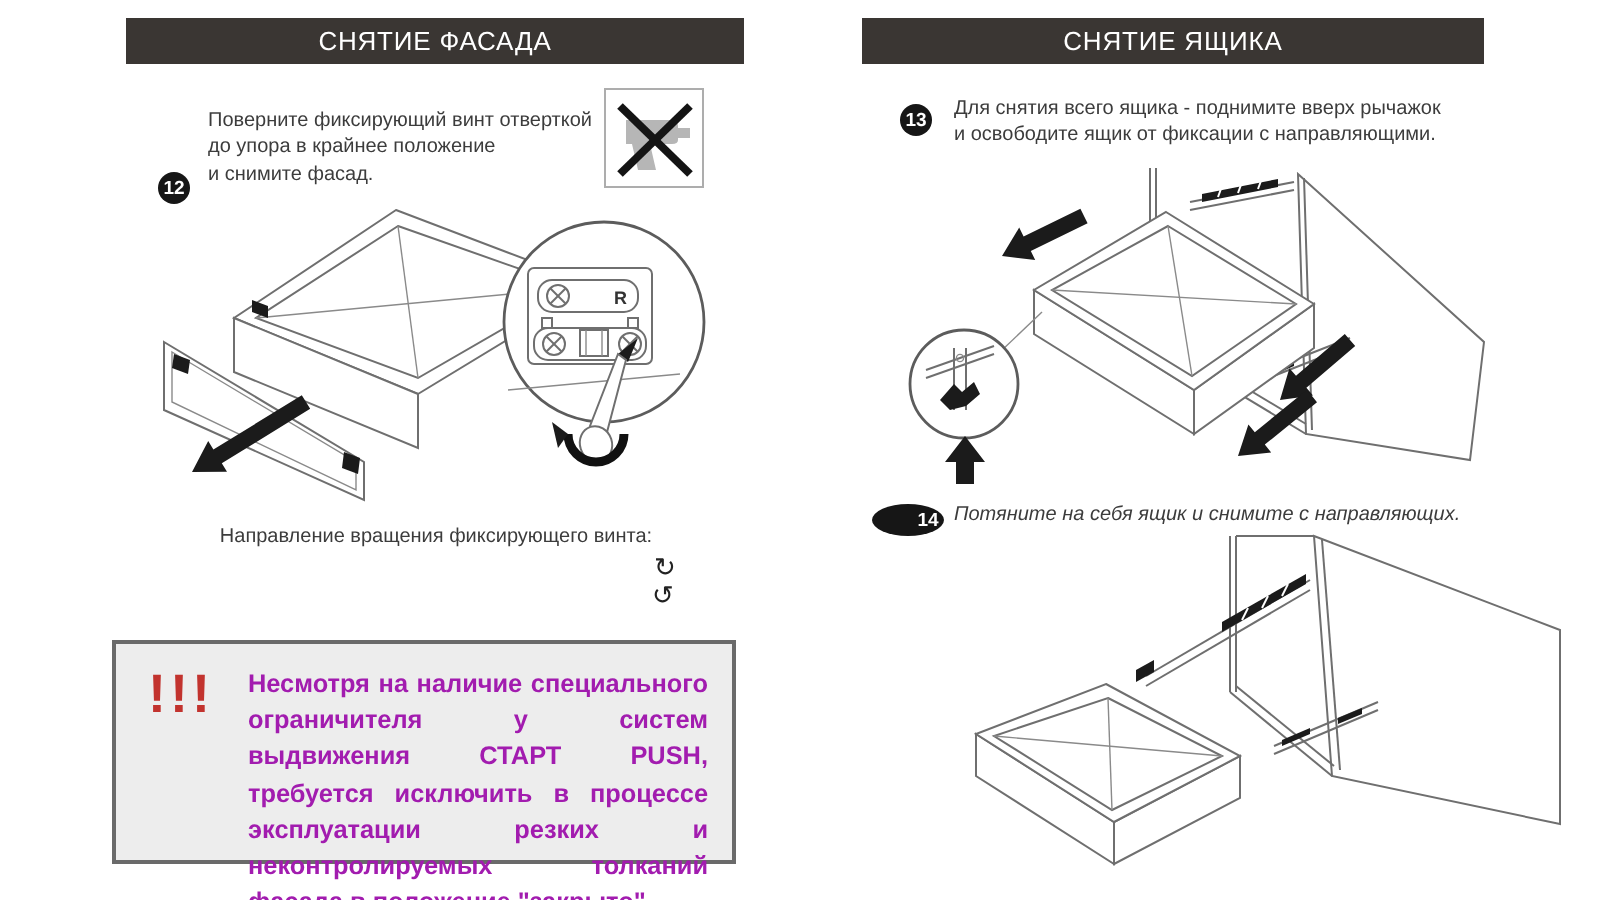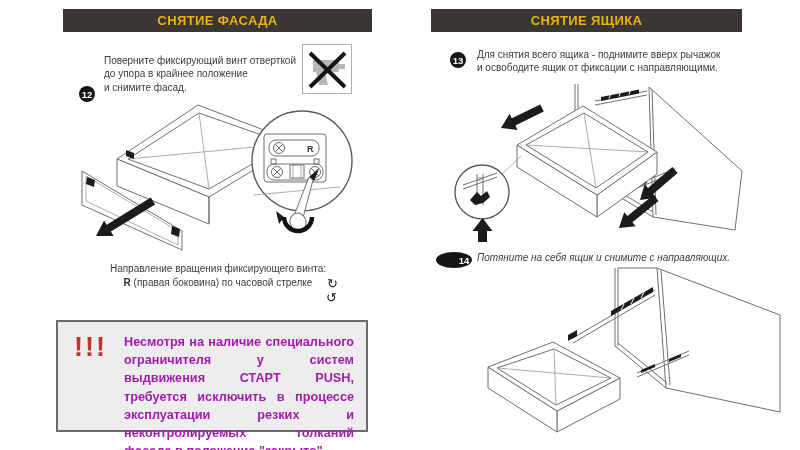--- a/index.html
+++ b/index.html
@@ -1,22 +1,22 @@
 <!DOCTYPE html>
 <html><head>
 <meta charset="utf-8">
 <style>
   html,body{margin:0;padding:0;background:#ffffff;}
   .page{
     position:relative;width:800px;height:450px;background:#ffffff;overflow:hidden;
     font-family:"Liberation Sans", sans-serif;color:#3c3c3c;
   }
   .hdr{
-    position:absolute;height:23px;background:#3a3633;color:#eab308;
-    font-size:13px;font-weight:bold;letter-spacing:.4px;
+    position:absolute;height:23px;background:#3a3633;color:#ffffff;
+    font-size:13px;font-weight:normal;letter-spacing:.4px;
     display:flex;align-items:center;justify-content:center;
   }
   .stepnum{
     position:absolute;width:16px;height:16px;border-radius:50%;background:#161616;
     color:#ffffff;font-size:9.5px;font-weight:bold;
     display:flex;align-items:center;justify-content:center;
   }
   .steptext{position:absolute;font-size:10px;line-height:13.4px;color:#3c3c3c;}
   .iconbox{
     position:absolute;left:302px;top:44px;width:50px;height:50px;
@@ -112,21 +112,20 @@
       <polygon class="bk" points="241,79 246,83 251,71"></polygon>
       <polygon class="wh" points="241,79 245,82 235,120 227,115"></polygon>
       <ellipse class="wh" cx="230" cy="124" rx="8" ry="9" transform="rotate(-18 230 124)"></ellipse>
       <path d="M 244,119 A 14,14 0 1 1 216,119" stroke="#111111" stroke-width="4.5" fill="none"></path>
       <polygon class="bk" points="216,119 208,113 211,126"></polygon>
     </g>
   </svg>
 
   <div class="rot">
     <div>Направление вращения фиксирующего винта:</div>
-    <div><b>R</b><span> (правая боковина) по часовой стрелке</span></div>
     <span class="rot-icon" style="left:240px;top:15px;">↻</span>
     <span class="rot-icon" style="left:239px;top:29px;">↺</span>
   </div>
 
   <div class="warn">
     <div class="warn-marks">!!!</div>
     <div class="warn-text">Несмотря на наличие специального ограничителя у систем выдвижения СТАРТ PUSH, требуется исключить в процессе эксплуатации резких и неконтролируемых толканий фасада в положение "закрыто".</div>
   </div>
 
   <div class="hdr" style="left:411px;top:9px;width:311px;margin-left:20px;">СНЯТИЕ ЯЩИКА</div>

